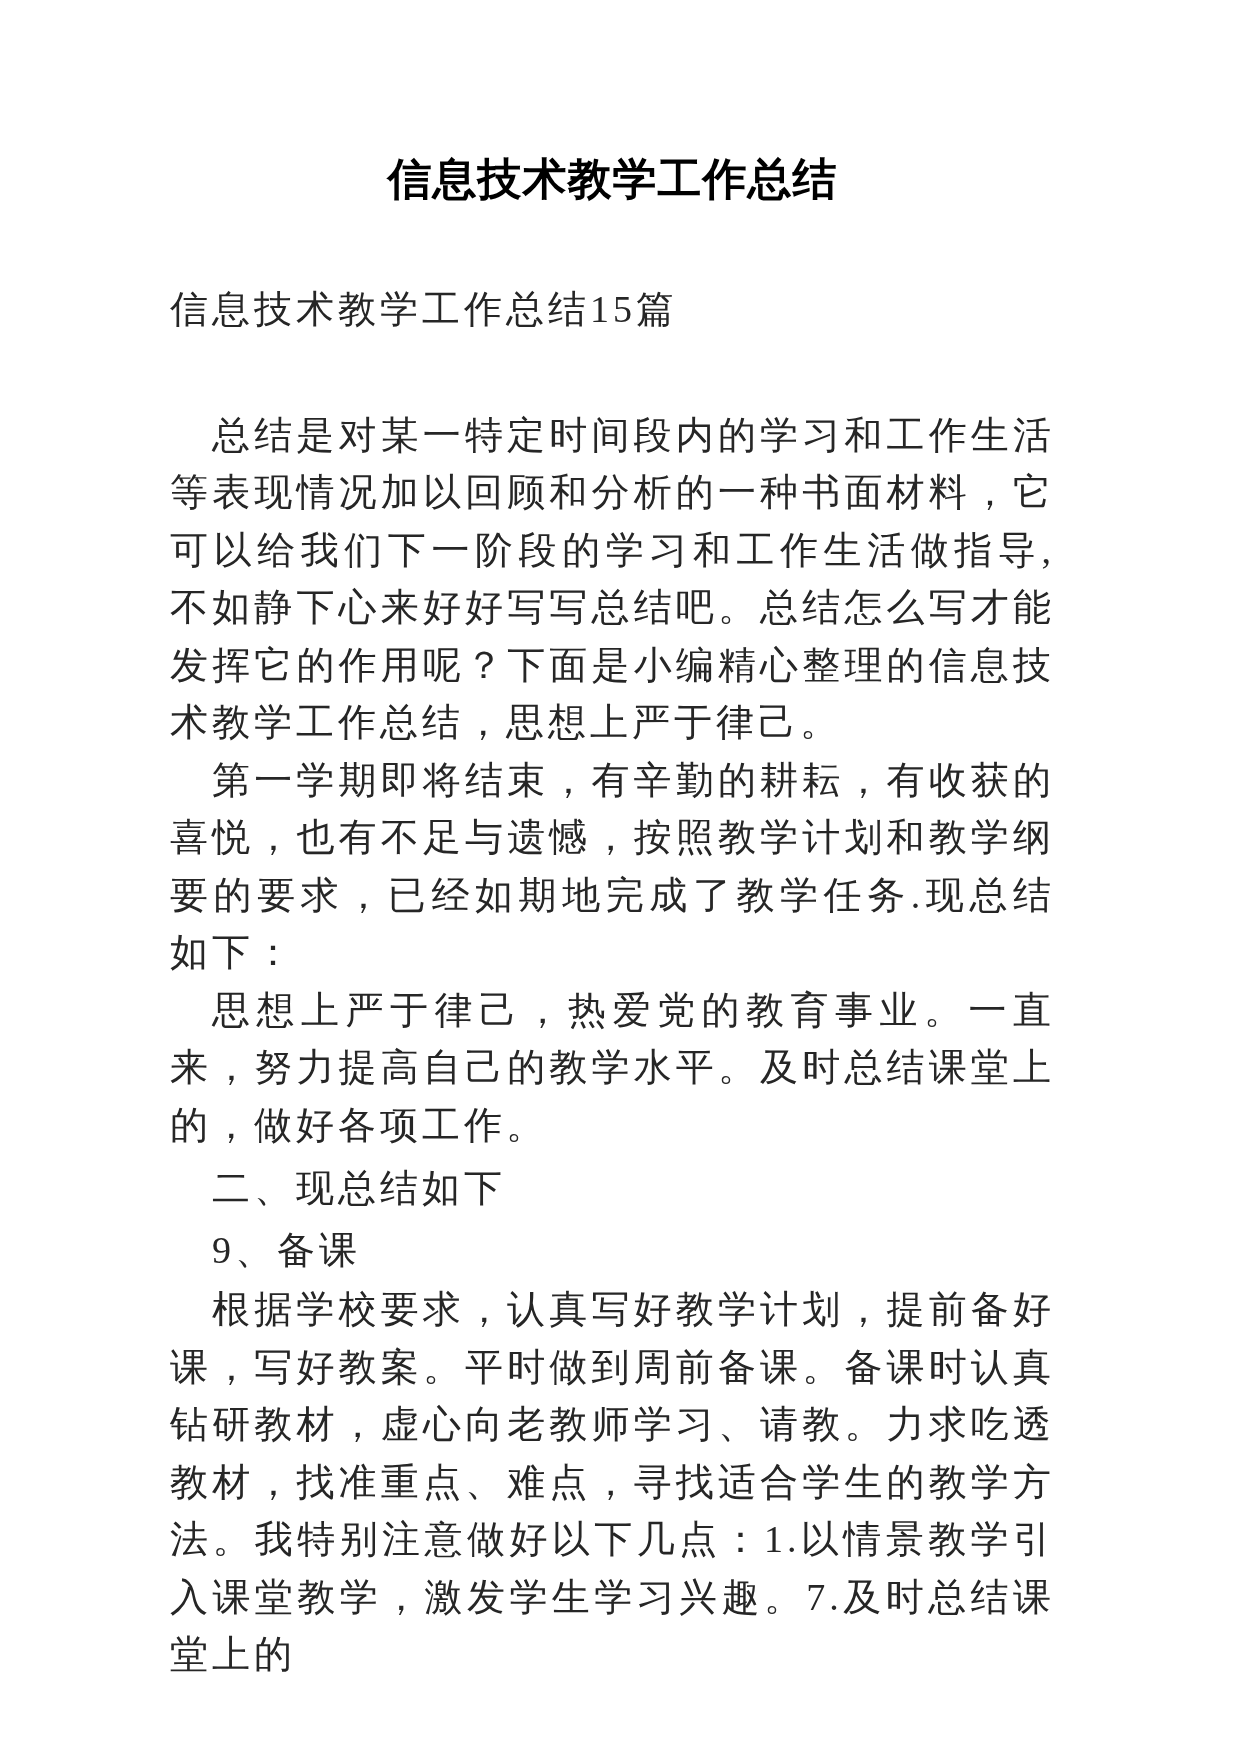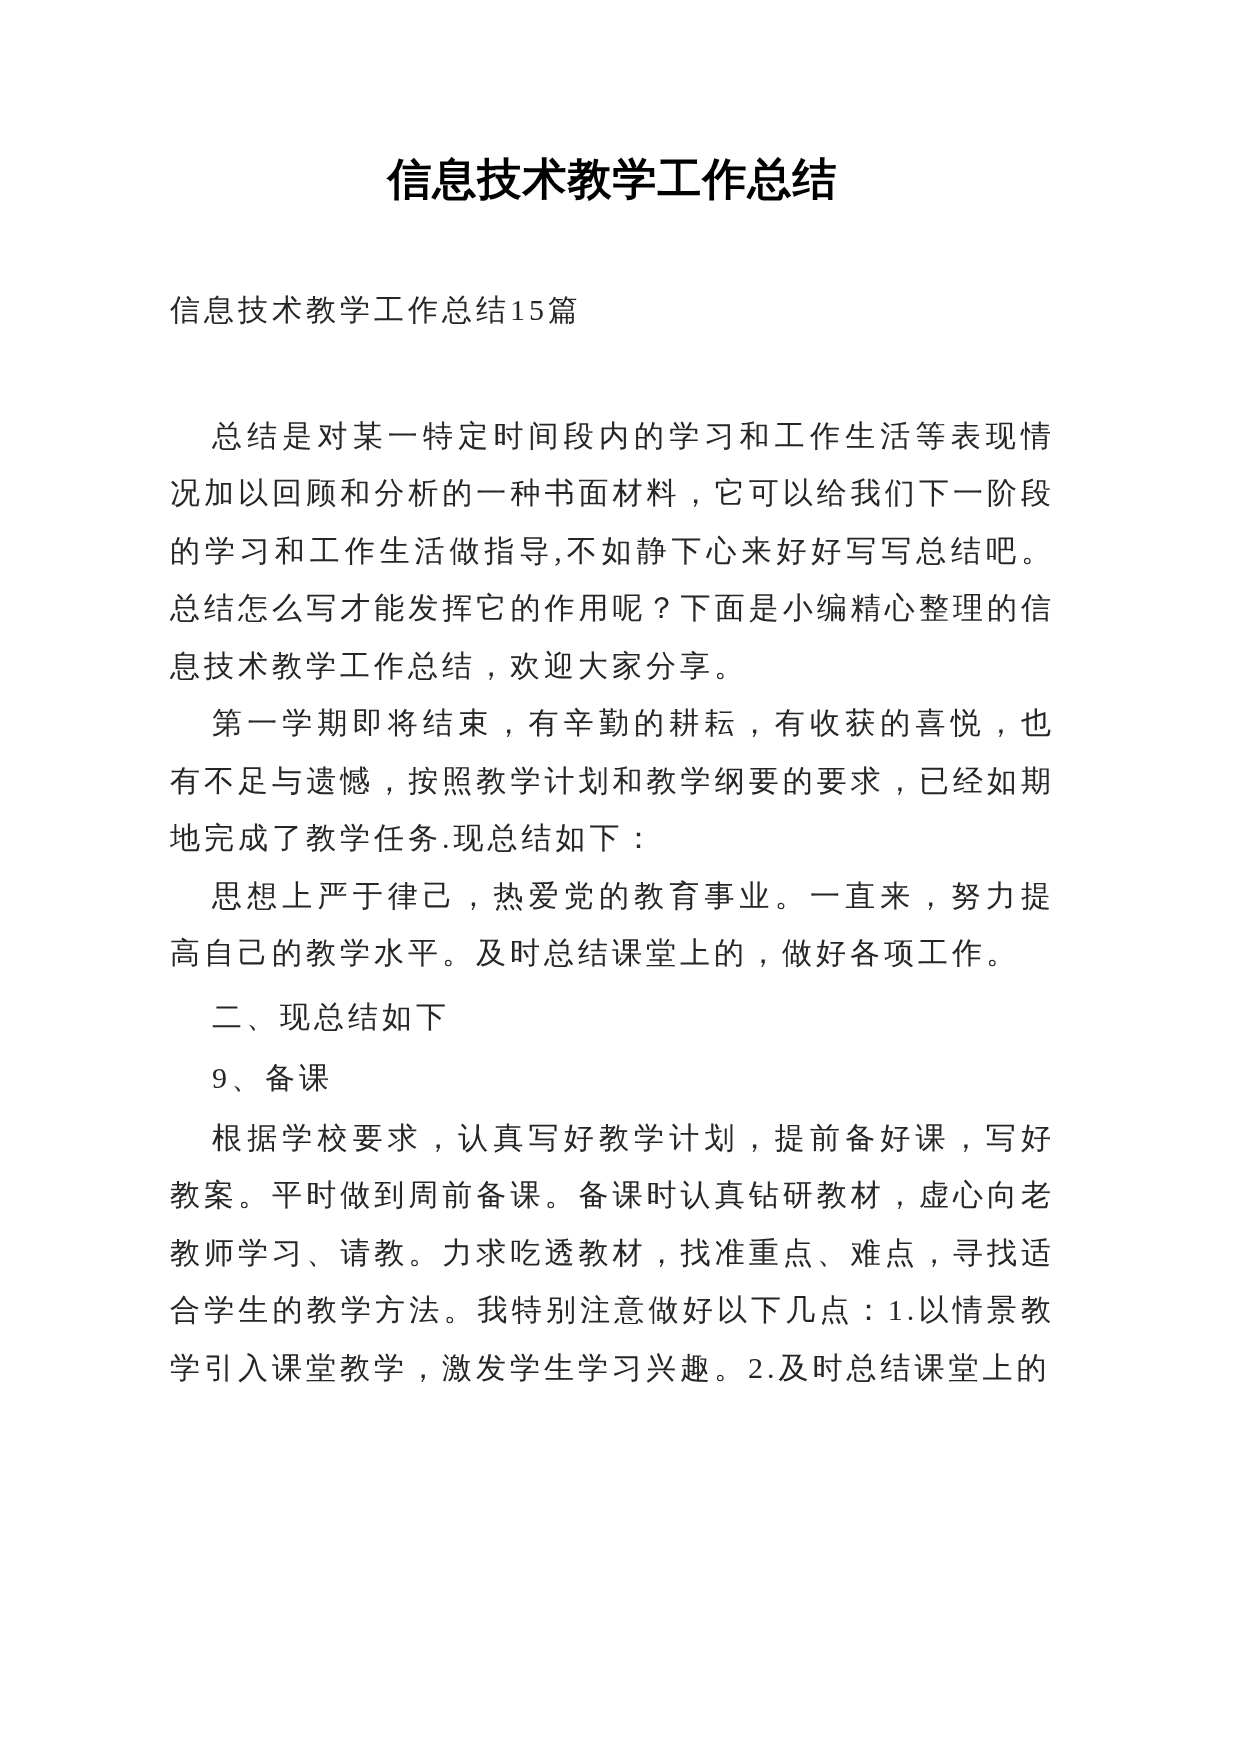--- a/index.html
+++ b/index.html
@@ -25,21 +25,21 @@
     font-size: 44px;
     line-height: 66px;
     font-weight: 700;
     color: #000000;
     text-align: center;
     letter-spacing: 1px;
     font-family: "Liberation Serif", "DejaVu Serif", serif;
   }
   .para {
     margin: 0;
-    font-size: 30px;
+    font-size: 38px;
     line-height: 57.5px;
     color: #262626;
     letter-spacing: 4px;
     text-align: justify;
     text-align-last: left;
     font-weight: 400;
     word-break: break-all;
   }
   .indent {
     text-indent: 42px;
@@ -51,28 +51,28 @@
 </head>
 <body>
 
 <div class="page">
   <div class="content">
 
     <h1 class="doc-title">信息技术教学工作总结</h1>
 
     <p class="para flush" style="margin-top: 68px;">信息技术教学工作总结15篇</p>
 
-    <p class="para indent" style="margin-top: 68px;">总结是对某一特定时间段内的学习和工作生活等表现情况加以回顾和分析的一种书面材料，它可以给我们下一阶段的学习和工作生活做指导,不如静下心来好好写写总结吧。总结怎么写才能发挥它的作用呢？下面是小编精心整理的信息技术教学工作总结，欢迎大家分享。</p>
+    <p class="para indent" style="margin-top: 68px;">总结是对某一特定时间段内的学习和工作生活等表现情况加以回顾和分析的一种书面材料，它可以给我们下一阶段的学习和工作生活做指导,不如静下心来好好写写总结吧。总结怎么写才能发挥它的作用呢？下面是小编精心整理的信息技术教学工作总结，思想上严于律己。</p>
 
 
     <p class="para indent" style="margin-top: 0;">第一学期即将结束，有辛勤的耕耘，有收获的喜悦，也有不足与遗憾，按照教学计划和教学纲要的要求，已经如期地完成了教学任务.现总结如下：</p>
 
 
     <p class="para indent" style="margin-top: 0;">思想上严于律己，热爱党的教育事业。一直来，努力提高自己的教学水平。及时总结课堂上的，做好各项工作。</p>
 
     <p class="para indent" style="margin-top: 6px;">二、现总结如下</p>
 
     <p class="para indent" style="margin-top: 4px;">9、备课</p>
 
-    <p class="para indent" style="margin-top: 2px;">根据学校要求，认真写好教学计划，提前备好课，写好教案。平时做到周前备课。备课时认真钻研教材，虚心向老教师学习、请教。力求吃透教材，找准重点、难点，寻找适合学生的教学方法。我特别注意做好以下几点：1.以情景教学引入课堂教学，激发学生学习兴趣。2.及时总结课堂上的</p>
+    <p class="para indent" style="margin-top: 2px;">根据学校要求，认真写好教学计划，提前备好课，写好教案。平时做到周前备课。备课时认真钻研教材，虚心向老教师学习、请教。力求吃透教材，找准重点、难点，寻找适合学生的教学方法。我特别注意做好以下几点：1.以情景教学引入课堂教学，激发学生学习兴趣。7.及时总结课堂上的</p>
 
   </div>
 </div>
 
 </body></html>

